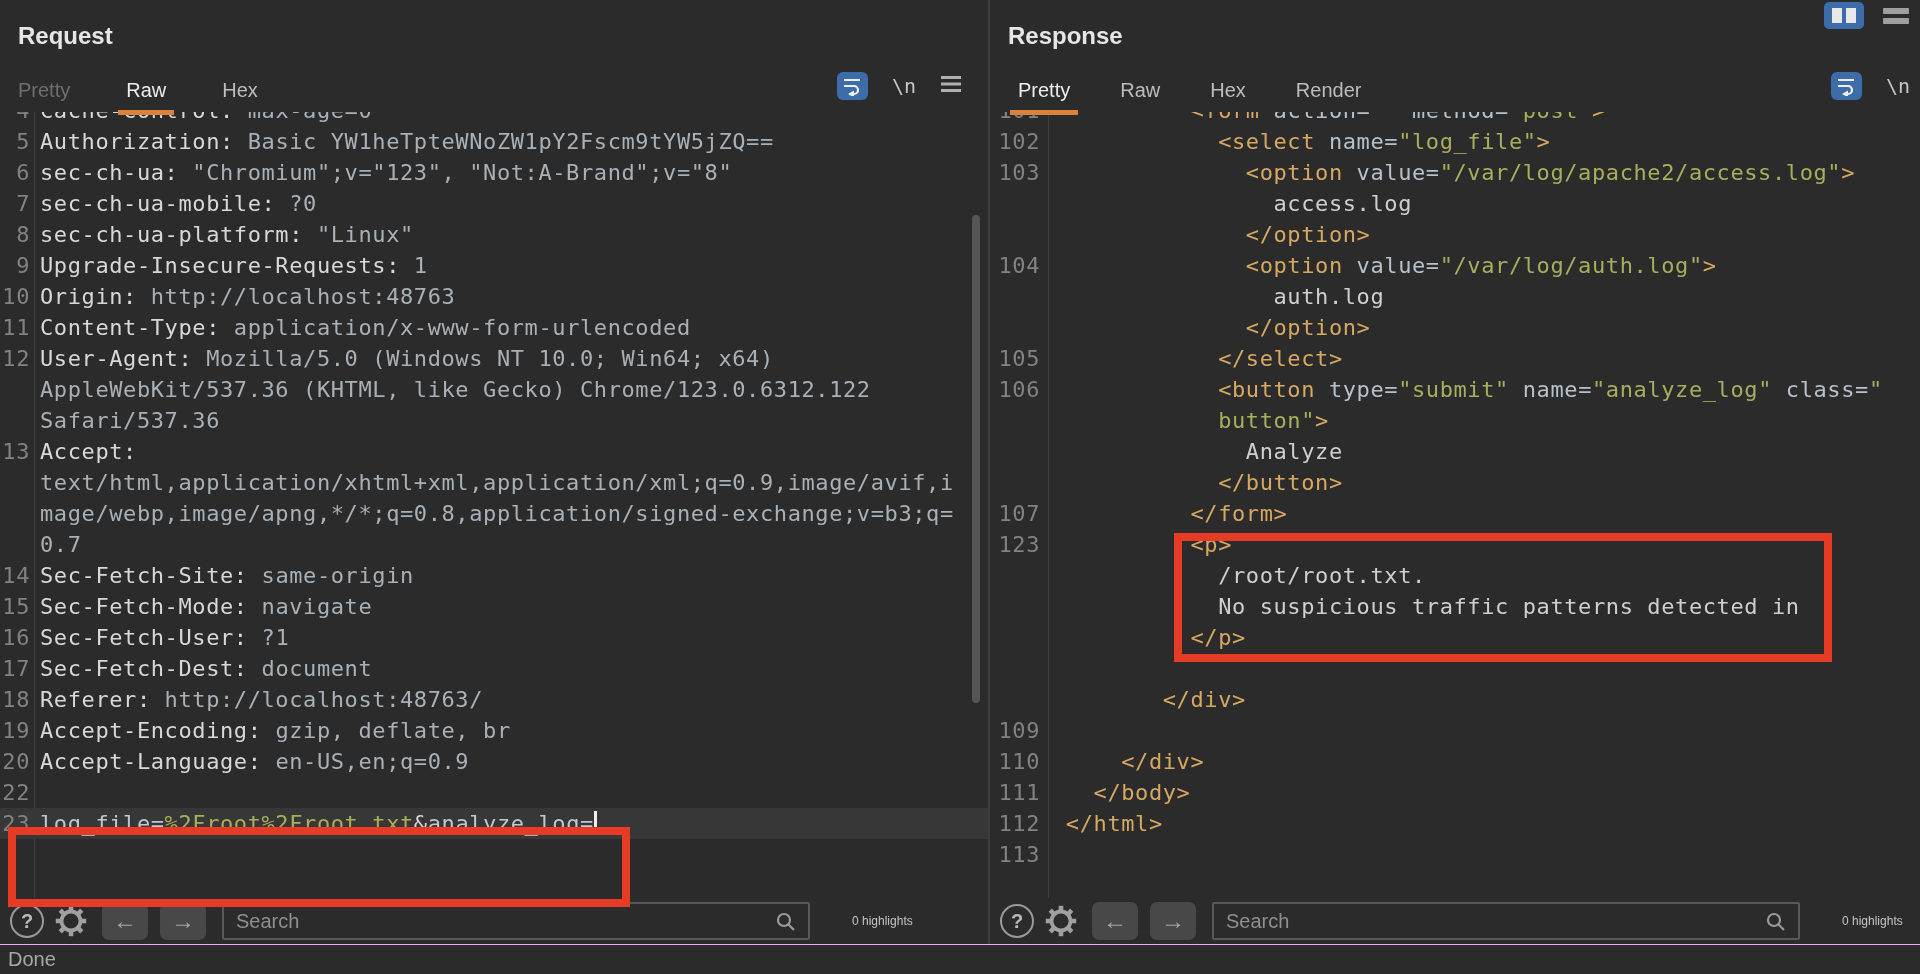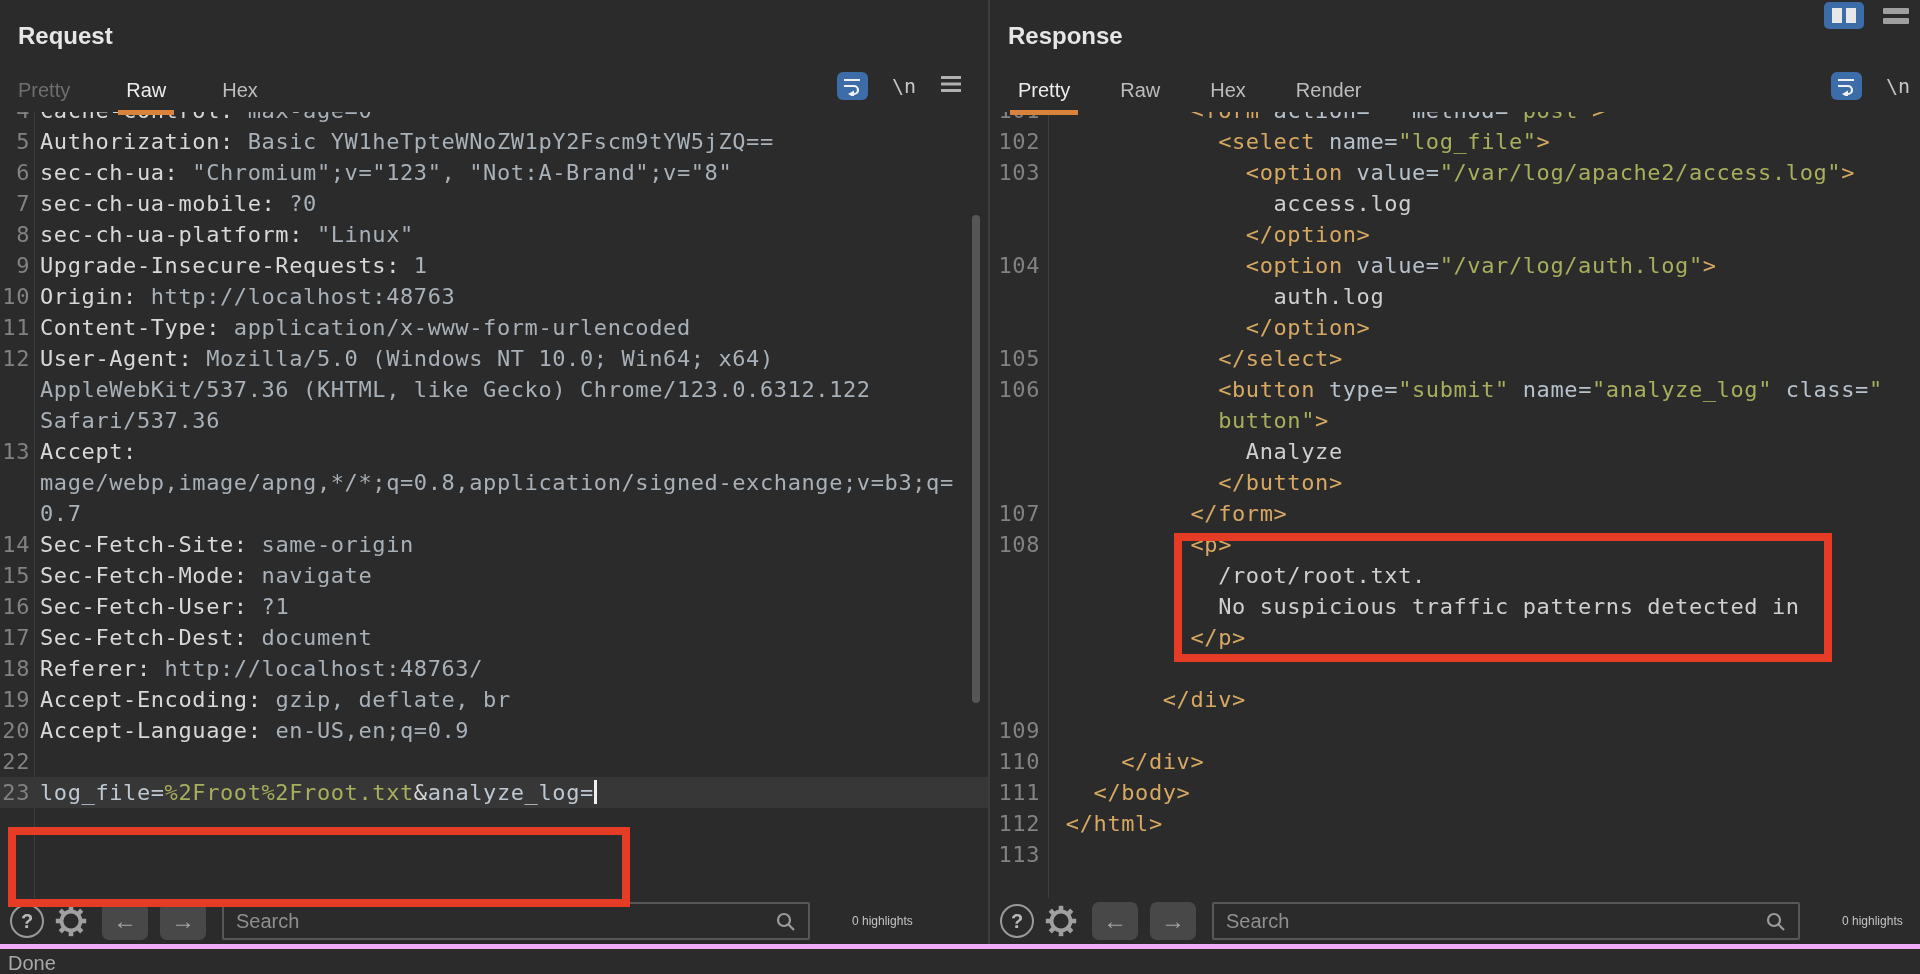--- a/index.html
+++ b/index.html
@@ -75,21 +75,21 @@
             align-items:center; justify-content:center; }
   .lt-cols i{ display:block; width:10px; height:15px; background:#e8e8e8; }
   .lt-rows{ width:36px; height:27px; display:flex; flex-direction:column; gap:4px; align-items:center; justify-content:center; }
   .lt-rows i{ display:block; width:26px; height:6px; background:#9f9f9f; border-radius:1px; }
 
   
   .wrap-icon{ width:31px; height:28px; background:var(--blue); border-radius:6px; display:flex;
               align-items:center; justify-content:center; }
 
   
-  .statusbar{ position:absolute; left:0; right:0; bottom:0; height:30px; border-top:5px solid #f0abfc;
+  .statusbar{ position:absolute; left:0; right:0; bottom:0; height:30px; border-top:1px solid #f0abfc;
               background:#2b2b2b; }
   .status-text{ position:absolute; left:8px; top:3px; font-size:20px; color:#a8a8a8; }
 </style>
 </head>
 <body>
 
 <div class="app" style="--accent: #d9823b; --annot: #e63c26; --blue: #3d6da8;">
 
   <div class="layout-toggles">
     <div class="lt-cols">
@@ -138,20 +138,21 @@
             <div class="crow"><span class="gut">6</span><span class="code"><span class="hn">sec-ch-ua:</span><span class="hv"> "Chromium";v="123", "Not:A-Brand";v="8"</span></span></div>
             <div class="crow"><span class="gut">7</span><span class="code"><span class="hn">sec-ch-ua-mobile:</span><span class="hv"> ?0</span></span></div>
             <div class="crow"><span class="gut">8</span><span class="code"><span class="hn">sec-ch-ua-platform:</span><span class="hv"> "Linux"</span></span></div>
             <div class="crow"><span class="gut">9</span><span class="code"><span class="hn">Upgrade-Insecure-Requests:</span><span class="hv"> 1</span></span></div>
             <div class="crow"><span class="gut">10</span><span class="code"><span class="hn">Origin:</span><span class="hv"> http://localhost:48763</span></span></div>
             <div class="crow"><span class="gut">11</span><span class="code"><span class="hn">Content-Type:</span><span class="hv"> application/x-www-form-urlencoded</span></span></div>
             <div class="crow"><span class="gut">12</span><span class="code"><span class="hn">User-Agent:</span><span class="hv"> Mozilla/5.0 (Windows NT 10.0; Win64; x64)</span></span></div>
             <div class="crow"><span class="gut"></span><span class="code"><span class="hv">AppleWebKit/537.36 (KHTML, like Gecko) Chrome/123.0.6312.122</span></span></div>
             <div class="crow"><span class="gut"></span><span class="code"><span class="hv">Safari/537.36</span></span></div>
             <div class="crow"><span class="gut">13</span><span class="code"><span class="hn">Accept:</span></span></div>
+            <div class="crow"><span class="gut"></span><span class="code"><span class="hv">text/html,application/xhtml+xml,application/xml;q=0.9,image/avif,i</span></span></div>
             <div class="crow"><span class="gut"></span><span class="code"><span class="hv">mage/webp,image/apng,*/*;q=0.8,application/signed-exchange;v=b3;q=</span></span></div>
             <div class="crow"><span class="gut"></span><span class="code"><span class="hv">0.7</span></span></div>
             <div class="crow"><span class="gut">14</span><span class="code"><span class="hn">Sec-Fetch-Site:</span><span class="hv"> same-origin</span></span></div>
             <div class="crow"><span class="gut">15</span><span class="code"><span class="hn">Sec-Fetch-Mode:</span><span class="hv"> navigate</span></span></div>
             <div class="crow"><span class="gut">16</span><span class="code"><span class="hn">Sec-Fetch-User:</span><span class="hv"> ?1</span></span></div>
             <div class="crow"><span class="gut">17</span><span class="code"><span class="hn">Sec-Fetch-Dest:</span><span class="hv"> document</span></span></div>
             <div class="crow"><span class="gut">18</span><span class="code"><span class="hn">Referer:</span><span class="hv"> http://localhost:48763/</span></span></div>
             <div class="crow"><span class="gut">19</span><span class="code"><span class="hn">Accept-Encoding:</span><span class="hv"> gzip, deflate, br</span></span></div>
             <div class="crow"><span class="gut">20</span><span class="code"><span class="hn">Accept-Language:</span><span class="hv"> en-US,en;q=0.9</span></span></div>
             <div class="crow"><span class="gut">22</span><span class="code"></span></div>
@@ -225,21 +226,21 @@
             <div class="crow"><span class="gut"></span><span class="code"><span class="tag">              &lt;/option&gt;</span></span></div>
             <div class="crow"><span class="gut">104</span><span class="code"><span class="tag">              &lt;option</span><span class="att"> value=</span><span class="str">"/var/log/auth.log"</span><span class="tag">&gt;</span></span></div>
             <div class="crow"><span class="gut"></span><span class="code"><span class="txt">                auth.log</span></span></div>
             <div class="crow"><span class="gut"></span><span class="code"><span class="tag">              &lt;/option&gt;</span></span></div>
             <div class="crow"><span class="gut">105</span><span class="code"><span class="tag">            &lt;/select&gt;</span></span></div>
             <div class="crow"><span class="gut">106</span><span class="code"><span class="tag">            &lt;button</span><span class="att"> type=</span><span class="str">"submit"</span><span class="att"> name=</span><span class="str">"analyze_log"</span><span class="att"> class=</span><span class="str">"</span></span></div>
             <div class="crow"><span class="gut"></span><span class="code"><span class="str">            button"</span><span class="tag">&gt;</span></span></div>
             <div class="crow"><span class="gut"></span><span class="code"><span class="txt">              Analyze</span></span></div>
             <div class="crow"><span class="gut"></span><span class="code"><span class="tag">            &lt;/button&gt;</span></span></div>
             <div class="crow"><span class="gut">107</span><span class="code"><span class="tag">          &lt;/form&gt;</span></span></div>
-            <div class="crow"><span class="gut">108</span><span class="code"><span class="tag">          &lt;p&gt;</span></span></div>
+            <div class="crow"><span class="gut">123</span><span class="code"><span class="tag">          &lt;p&gt;</span></span></div>
             <div class="crow"><span class="gut"></span><span class="code"><span class="txt">            /root/root.txt.</span></span></div>
             <div class="crow"><span class="gut"></span><span class="code"><span class="txt">            No suspicious traffic patterns detected in</span></span></div>
             <div class="crow"><span class="gut"></span><span class="code"><span class="tag">          &lt;/p&gt;</span></span></div>
             <div class="crow"><span class="gut"></span><span class="code"></span></div>
             <div class="crow"><span class="gut"></span><span class="code"><span class="tag">        &lt;/div&gt;</span></span></div>
             <div class="crow"><span class="gut">109</span><span class="code"></span></div>
             <div class="crow"><span class="gut">110</span><span class="code"><span class="tag">     &lt;/div&gt;</span></span></div>
             <div class="crow"><span class="gut">111</span><span class="code"><span class="tag">   &lt;/body&gt;</span></span></div>
             <div class="crow"><span class="gut">112</span><span class="code"><span class="tag"> &lt;/html&gt;</span></span></div>
             <div class="crow"><span class="gut">113</span><span class="code"></span></div>

